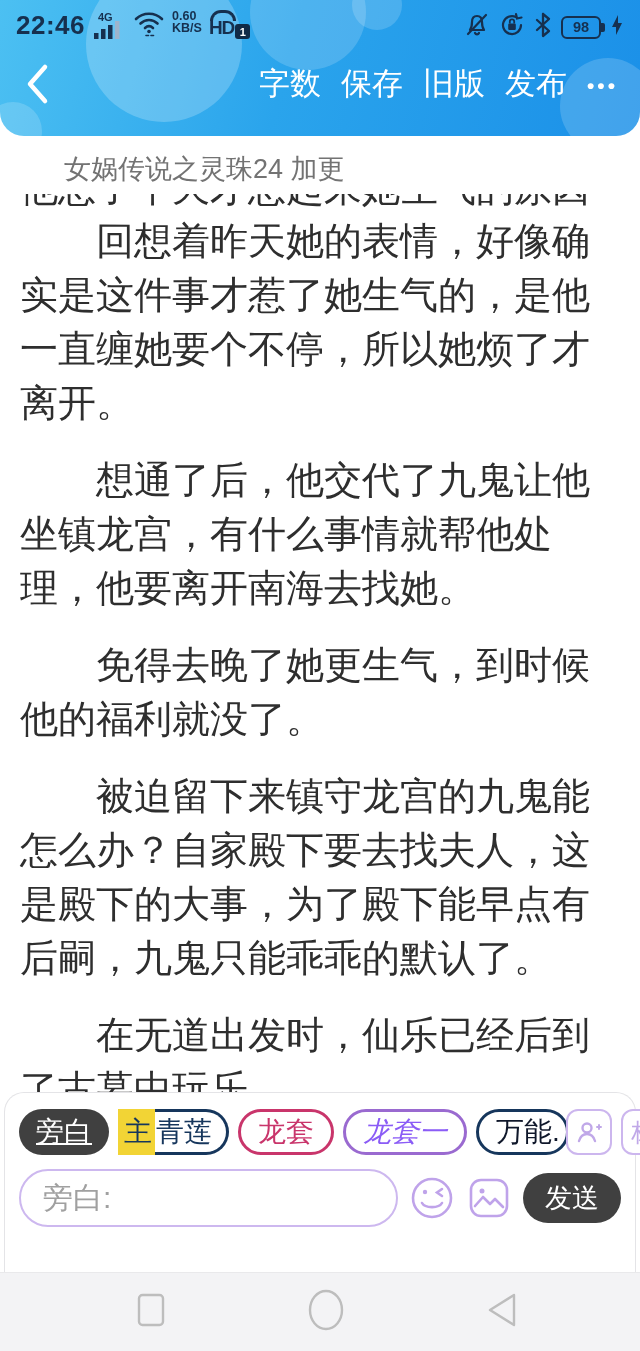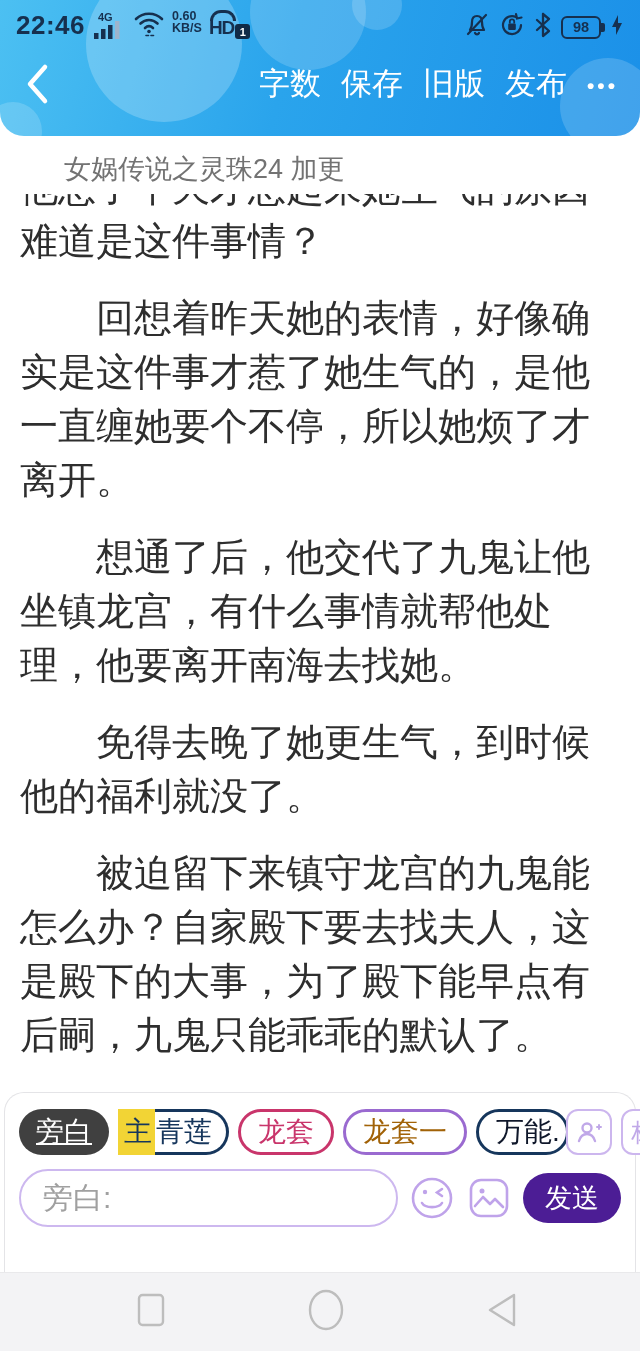--- a/index.html
+++ b/index.html
@@ -63,36 +63,36 @@
   .tags-row { display:flex; align-items:center; gap:9px; padding:16px 12px 8px 14px; }
   .tag { height:46px; display:flex; align-items:center; border-radius:23px;
          font-size:28px; white-space:nowrap; flex-shrink:0; }
   .tag-filled { background:#404040; color:#fff; padding:12px 17px;text-decoration:underline; }
   .tag-main { border:3px solid #16365c; border-left:none; border-radius:0 23px 23px 0;
               color:#16365c; }
   .tag-main .hl { background:#f2d435; color:#16365c; align-self:stretch;
                   display:flex; align-items:center; padding:0 3px 0 6px; margin:-3px 0; }
   .tag-main .rest { padding:0 14px 0 1px; }
   .tag-rose   { border:3px solid #c9356b; color:#c9356b; padding:0 17px; }
-  .tag-purple { border:3px solid #9a6ad0; color:#a16207; padding:0 17px; }
+  .tag-purple { border:3px solid #9a6ad0; color:#8b5cf6; padding:0 17px;font-style:italic; }
   .tag-navy   { border:3px solid #16365c; color:#0f172a; padding:0 6px 0 17px;
                 max-width:104px; overflow:hidden; }
   .sq-btn { width:46px; height:46px; border:2.5px solid #ccb6ee; border-radius:12px;
             background:#fff; display:flex; align-items:center; justify-content:center;
             color:#c0a8e8; font-size:25px; flex-shrink:0; position:relative; z-index:2; }
   .sq-btn.overlap { margin-left:-12px; }
 
   .input-row { display:flex; align-items:center; gap:11px; padding:6px 14px 0 14px; }
   .chat-input { flex:1; height:58px; border:2.5px solid #cdb8ef; border-radius:29px;
                 padding:0 22px; font-size:30px; color:#000000; outline:none; min-width:0;
                 font-family:"Liberation Sans","DejaVu Sans",sans-serif; }
   .chat-input::placeholder { color:#a0a0a0; }
   .icon-btn { width:46px; height:46px; display:flex; align-items:center;
               justify-content:center; flex-shrink:0; }
-  .send-btn { width:98px; height:50px; border-radius:25px; background:#4c1d95;
+  .send-btn { width:98px; height:50px; border-radius:25px; background:#404040;
               color:#fff; font-size:27px; display:flex; align-items:center;
               justify-content:center; flex-shrink:0; }
 
   
   .android-nav { position:absolute; left:0; right:0; bottom:0; height:79px;
                  background:#f3f3f5; border-top:1px solid #e9e9eb;
                  display:flex; align-items:center; justify-content:space-between;
                  padding:0 122px 0 137px; z-index:7; }
 </style>
 </head>
@@ -186,21 +186,20 @@
         <span class="header-action more-dots">•••</span>
       </div>
     </div>
   </div>
 
   <div class="doc">
     <div class="chapter-title">女娲传说之灵珠24 加更</div>
     <div class="clipped-line">
       <span>他想了半天才想起来她生气的原因</span>
     </div>
-    <p>难道是这件事情？</p>
     <p class="indent">回想着昨天她的表情，好像确实是这件事才惹了她生气的，是他一直缠她要个不停，所以她烦了才离开。</p>
     <p class="indent">想通了后，他交代了九鬼让他坐镇龙宫，有什么事情就帮他处理，他要离开南海去找她。</p>
     <p class="indent">免得去晚了她更生气，到时候他的福利就没了。</p>
     <p class="indent">被迫留下来镇守龙宫的九鬼能怎么办？自家殿下要去找夫人，这是殿下的大事，为了殿下能早点有后嗣，九鬼只能乖乖的默认了。</p>
     <p class="indent">在无道出发时，仙乐已经后到了古墓中玩乐。</p>
   </div>
 
   <div class="composer">
     <div class="tags-row">
       <span class="tag tag-filled">旁白</span>

